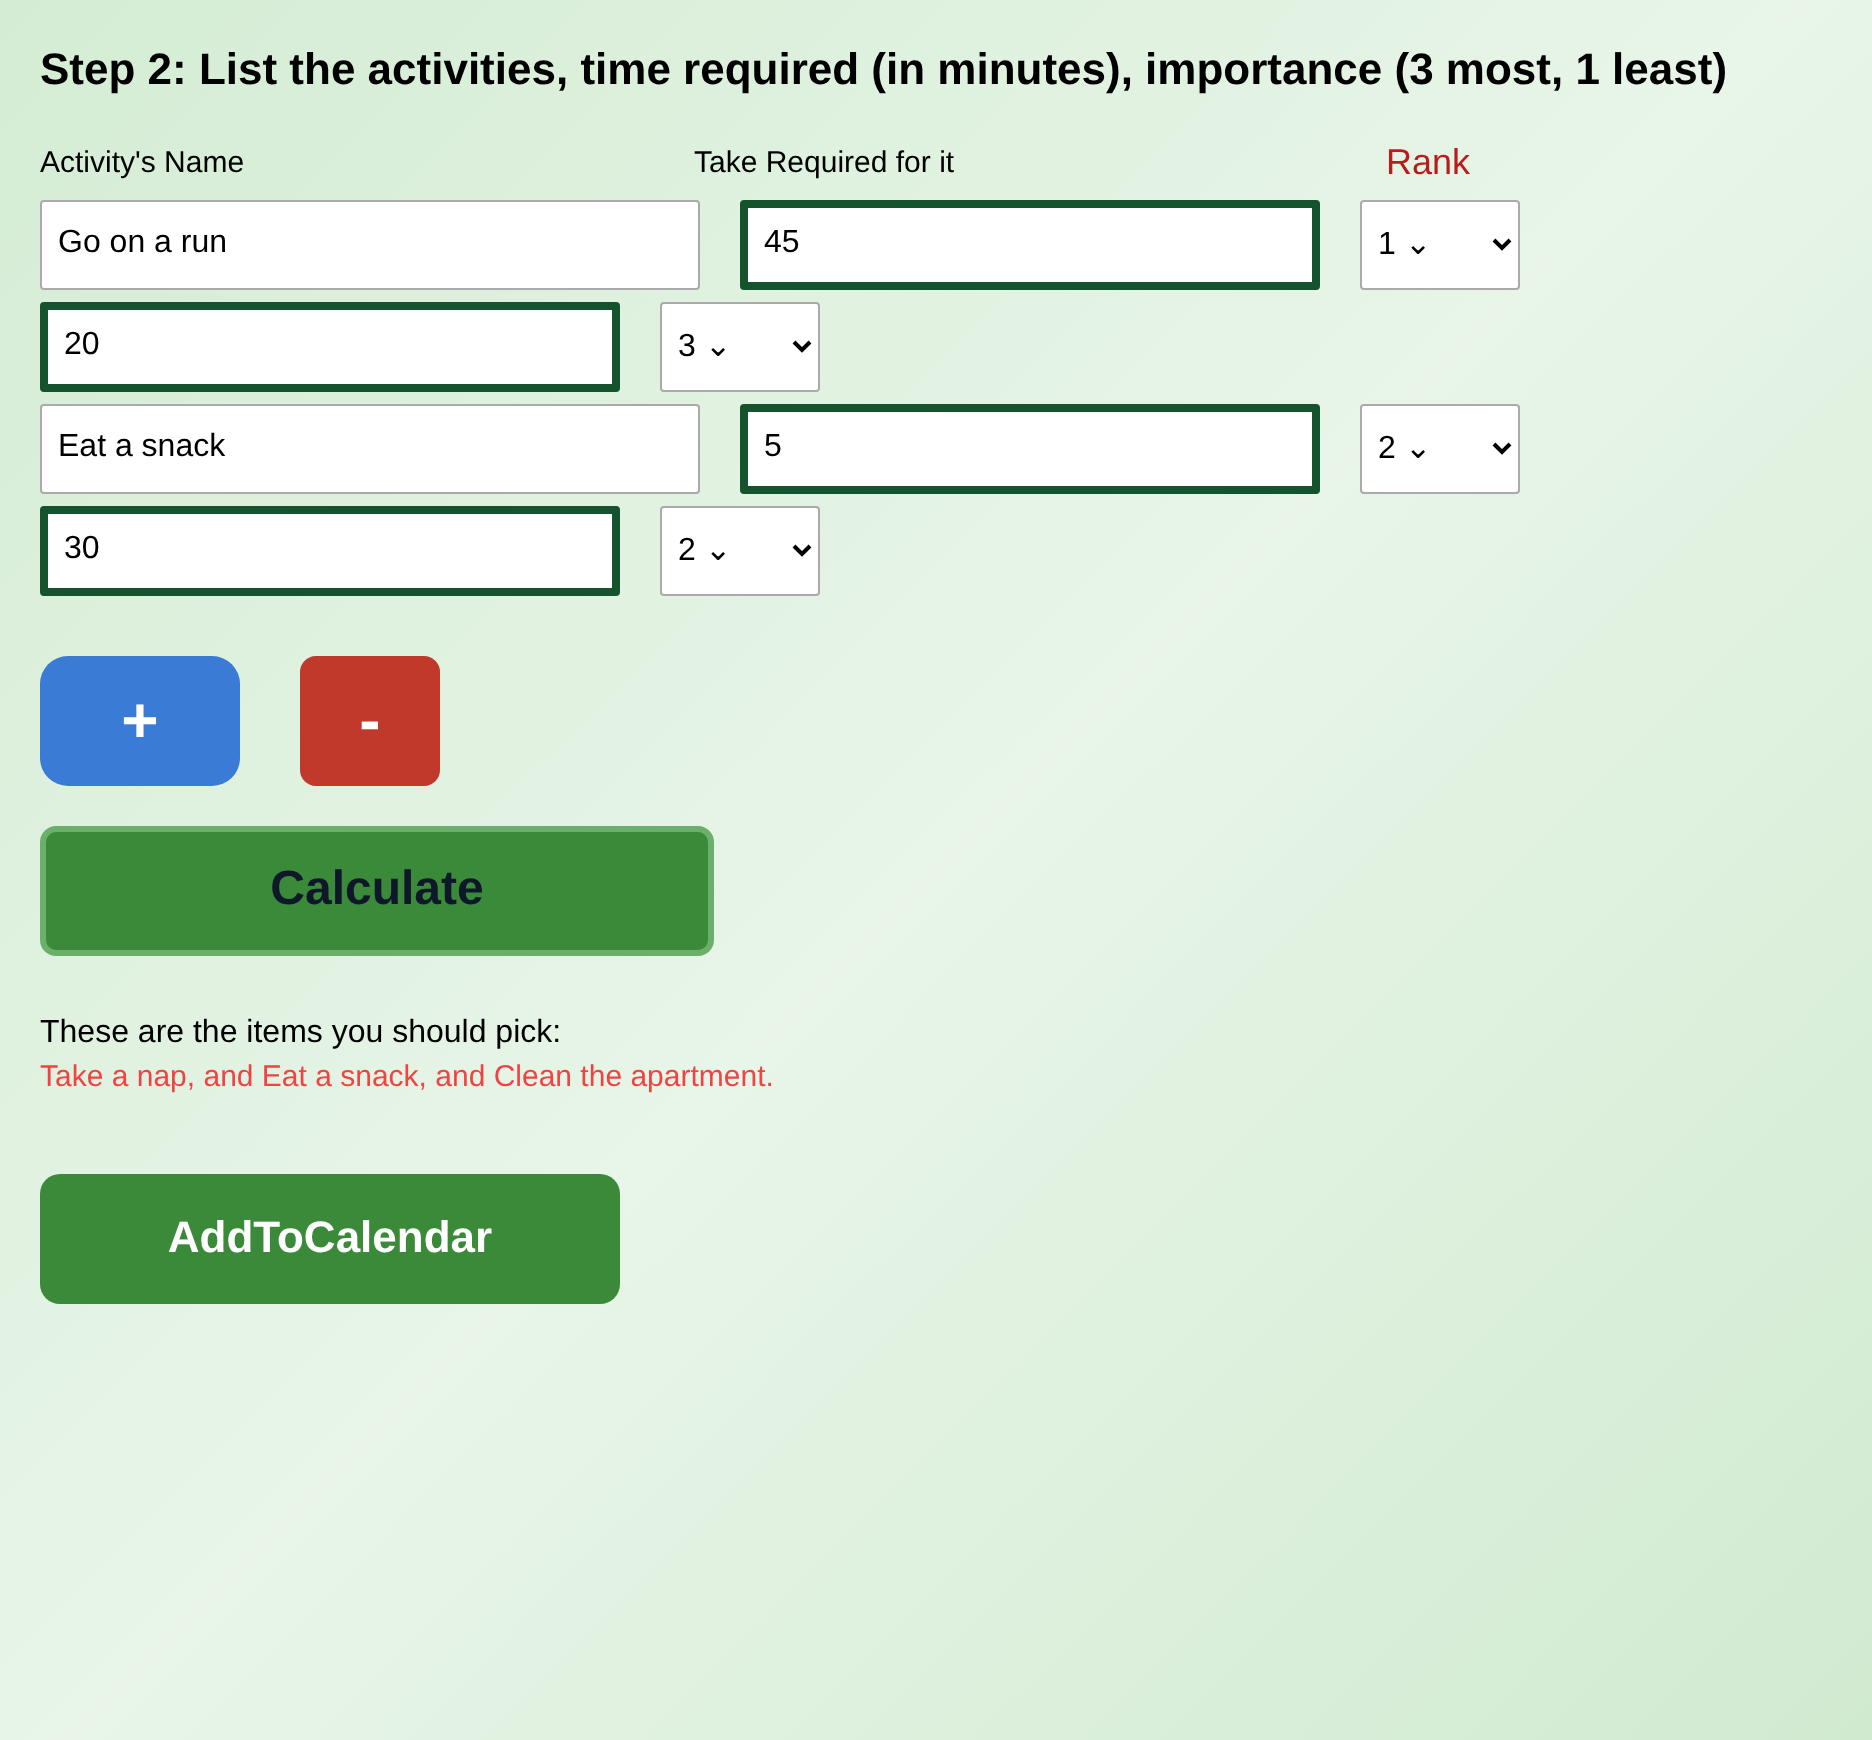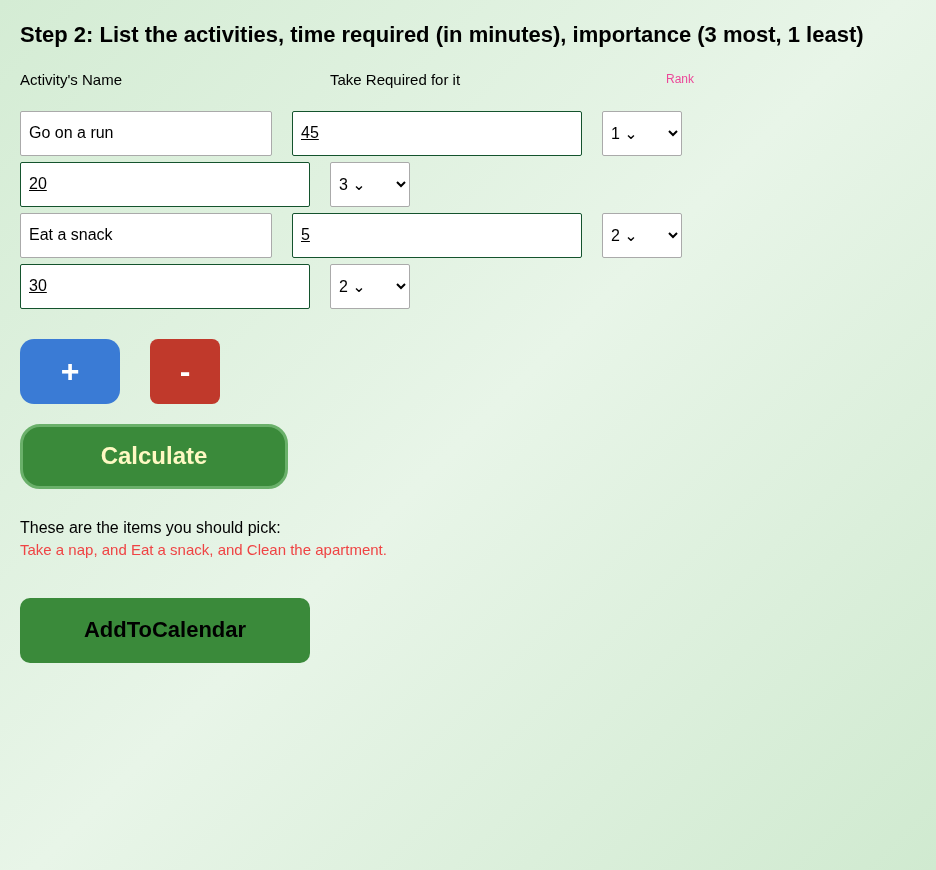--- a/index.html
+++ b/index.html
@@ -24,69 +24,68 @@
       color: #000000;
     }
 
     .activities-section {
       margin-bottom: 20px;
     }
 
     .column-headers {
       display: flex;
       align-items: center;
-      margin-bottom: 23px;
-      gap: 20px;
+      margin-bottom: 8px;
+      gap: 37px;
     }
 
     .header-name {
       width: 290px;
       font-size: 15px;
       color: #000;
     }
 
     .header-time {
       width: 290px;
       font-size: 15px;
       color: #000;
     }
 
     .header-rank {
       width: 80px;
-      font-size: 12px;
-      color: #ec4899;
+      font-size: 18px;
+      color: #b91c1c;
       text-align: center;
     }
 
     .activity-row {
       display: flex;
       align-items: center;
       gap: 20px;
       margin-bottom: 6px;
     }
 
     .activity-name-input {
-      width: 252px;
+      width: 330px;
       height: 45px;
       border: 1px solid #aaa;
       background: #fff;
       font-size: 16px;
       padding: 4px 8px;
       border-radius: 2px;
     }
 
     .activity-time-input {
       width: 290px;
       height: 45px;
-      border: 1px solid #14532d;
+      border: 4px solid #14532d;
       background: #fff;
       font-size: 16px;
       padding: 4px 8px;
       border-radius: 2px;
-      text-decoration: underline;
     }
 
     .activity-rank-select {
       width: 80px;
       height: 45px;
       border: 1px solid #aaa;
       background: #fff;
       font-size: 16px;
       padding: 4px 4px;
       border-radius: 2px;
@@ -124,26 +123,26 @@
       color: #fff;
       font-size: 32px;
       font-weight: bold;
       cursor: pointer;
       display: flex;
       align-items: center;
       justify-content: center;
     }
 
     .calculate-button {
-      width: 268px;
+      width: 337px;
       height: 65px;
       background: #3a8a3a;
       border: 3px solid #6ab06a;
-      border-radius: 20px;
-      color: #fef9c3;
+      border-radius: 8px;
+      color: #0f172a;
       font-size: 24px;
       font-weight: bold;
       cursor: pointer;
       margin: 20px 0 30px 0;
       display: block;
     }
 
     .result-section {
       margin-bottom: 30px;
     }
@@ -159,21 +158,21 @@
       font-size: 15px;
       color: #ef4444;
     }
 
     .add-to-calendar-button {
       width: 290px;
       height: 65px;
       background: #3a8a3a;
       border: none;
       border-radius: 10px;
-      color: #000000;
+      color: #ffffff;
       font-size: 22px;
       font-weight: bold;
       cursor: pointer;
       margin-top: 10px;
     }
   </style>
 </head>
 <body>
 
 <div>

